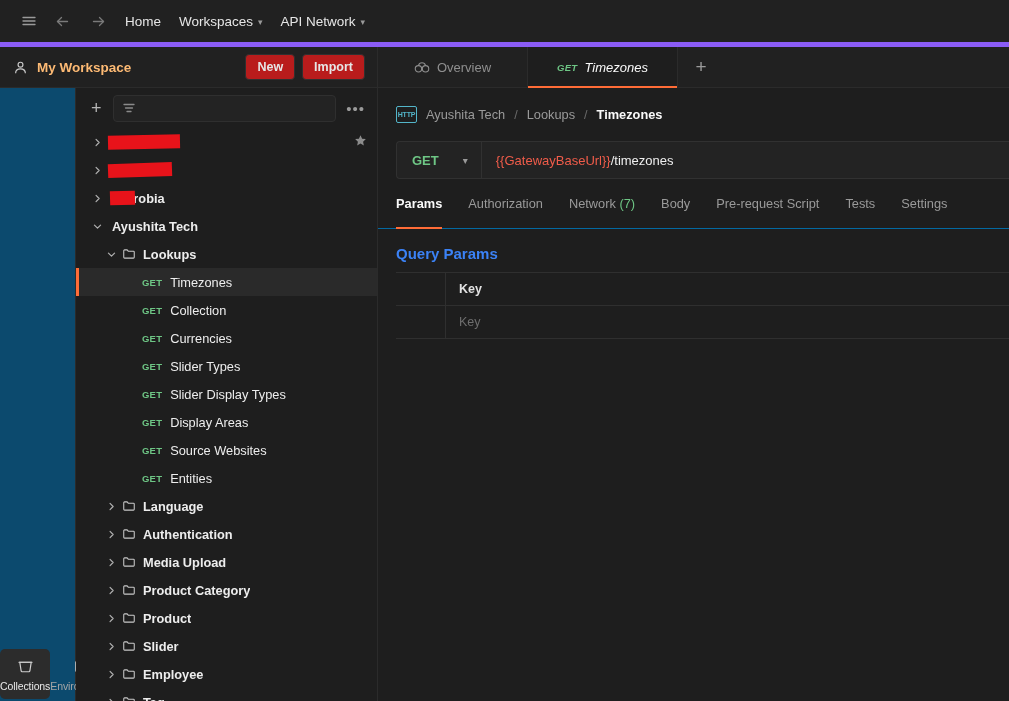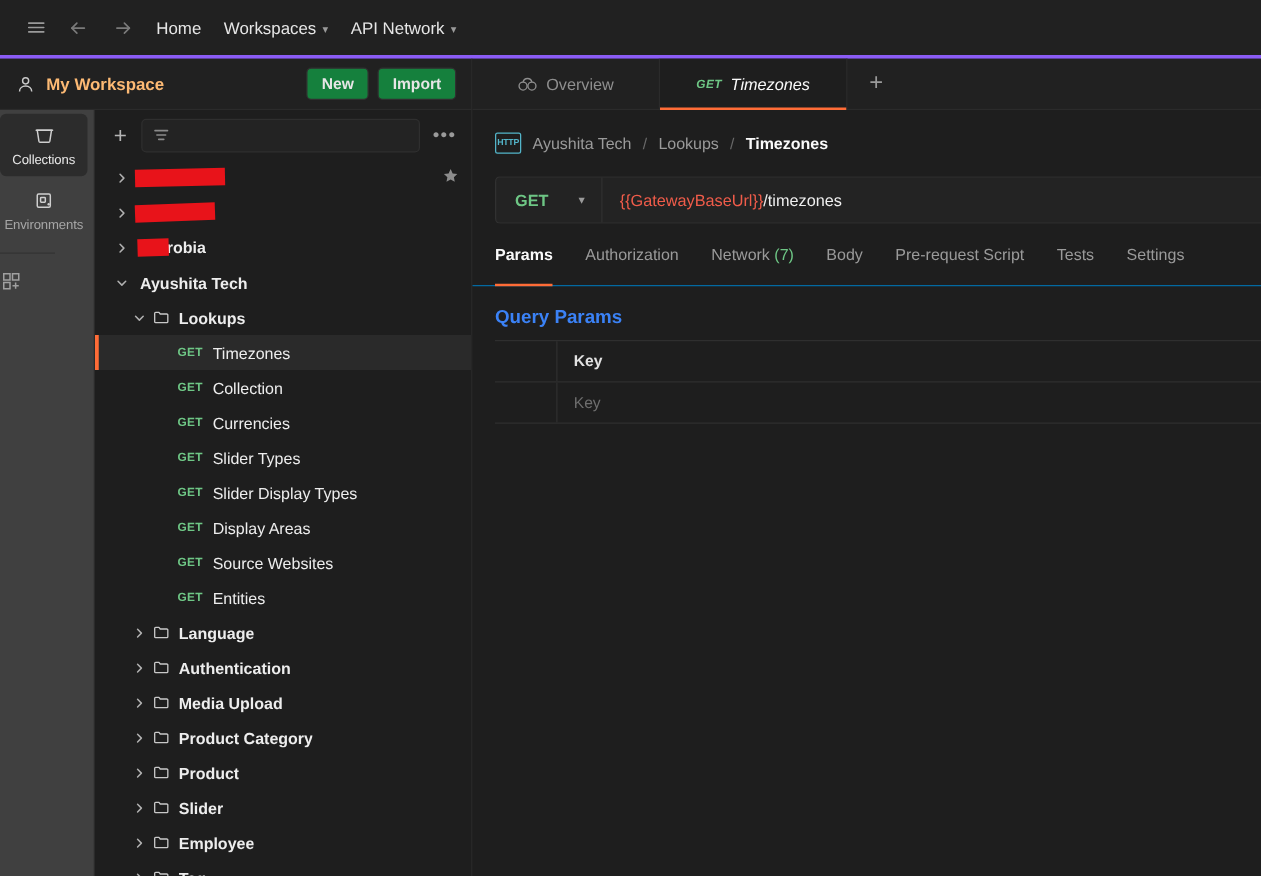--- a/index.html
+++ b/index.html
@@ -11,21 +11,21 @@
     overflow: hidden;
   }
   .app { width: 1009px; height: 701px; display: flex; flex-direction: column; }
 
   
   .topbar {
     height: 47px; flex: 0 0 47px;
     background: #212121;
     display: flex; align-items: center;
     padding: 16px 14px;
-    border-bottom: 3px solid #8b5cf6;
+    border-bottom: 5px solid #8b5cf6;
     gap: 0;
   }
   .tb-icon {
     width: 30px; height: 30px;
     display: flex; align-items: center; justify-content: center;
     color: #9a9a9a; cursor: pointer; border-radius: 4px;
   }
   .tb-arrow { width: 36px; height: 30px; display:flex; align-items:center; justify-content:center; color:#7a7a7a; font-size:17px; cursor:pointer;}
   .tb-link {
     font-size: 13.5px; color: #e6e6e6; padding: 5px 9px;
@@ -40,21 +40,21 @@
     width: 378px; flex: 0 0 378px;
     background: #212121;
     border-bottom: 1px solid #2b2b2b;
     border-right: 1px solid #2b2b2b;
     display: flex; align-items: center; padding: 0 12px 0 13px;
   }
   .ws-title { font-size: 13.5px; color: #fdba74; font-weight: 700; margin-left: 9px; }
   .ws-spacer { flex: 1; }
   .ws-btn {
     font-size: 12.5px; color: #e6e6e6; font-weight: 700;
-    background: #15803d; border: 1px solid #303030;
+    background: #b91c1c; border: 1px solid #303030;
     padding: 5px 11px; border-radius: 4px; cursor: pointer; margin-left: 7px;
   }
 
   .tabbar {
     flex: 1; background: #212121;
     border-bottom: 1px solid #2b2b2b;
     display: flex; align-items: stretch;
   }
   .tab {
     display: flex; align-items: center; gap: 7px;
@@ -73,23 +73,23 @@
   .tab-add {
     width: 46px; display: flex; align-items: center; justify-content: center;
     color: #9a9a9a; font-size: 19px; cursor: pointer;
   }
 
   
   .body { flex: 1; display: flex; min-height: 0; }
 
   
   .rail {
-    width: 76px; flex: 0 0 76px; background: #404040;
+    width: 76px; flex: 0 0 76px; background: #0c4a6e;
     border-right: 1px solid #2b2b2b;
-    display: flex; flex-direction: column; align-items: flex-start;
+    display: flex; flex-direction: row; align-items: flex-end;
     padding-top: 3px;
   }
   .rail-item {
     width: 70px; padding: 8px 0 7px; display: flex; flex-direction: column;
     align-items: center; gap: 4px; cursor: pointer; border-radius: 5px; margin-bottom: 2px;
   }
   .rail-item .rl {
     font-size: 10.5px; color: #a6a6a6; letter-spacing: -.1px;
   }
   .rail-item .ri { color: #cfcfcf; display:flex; }

